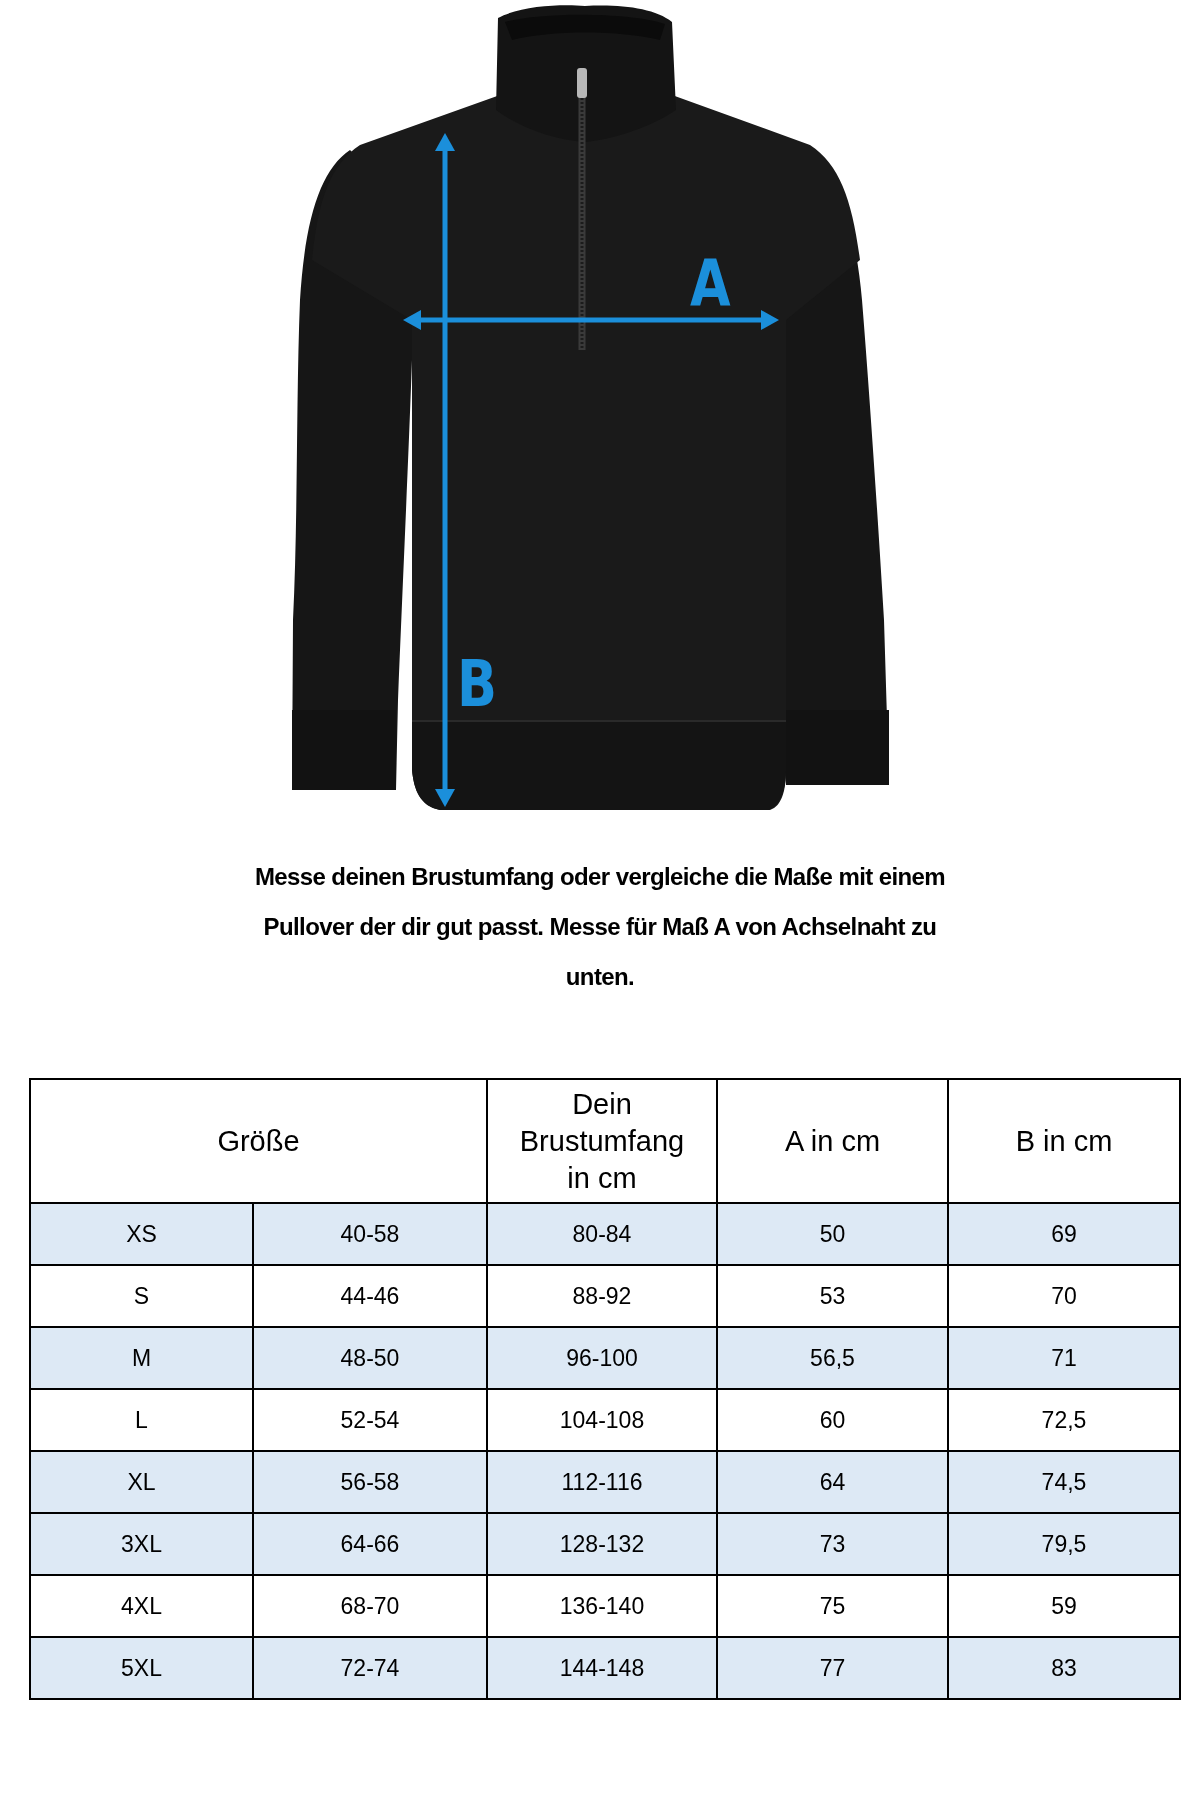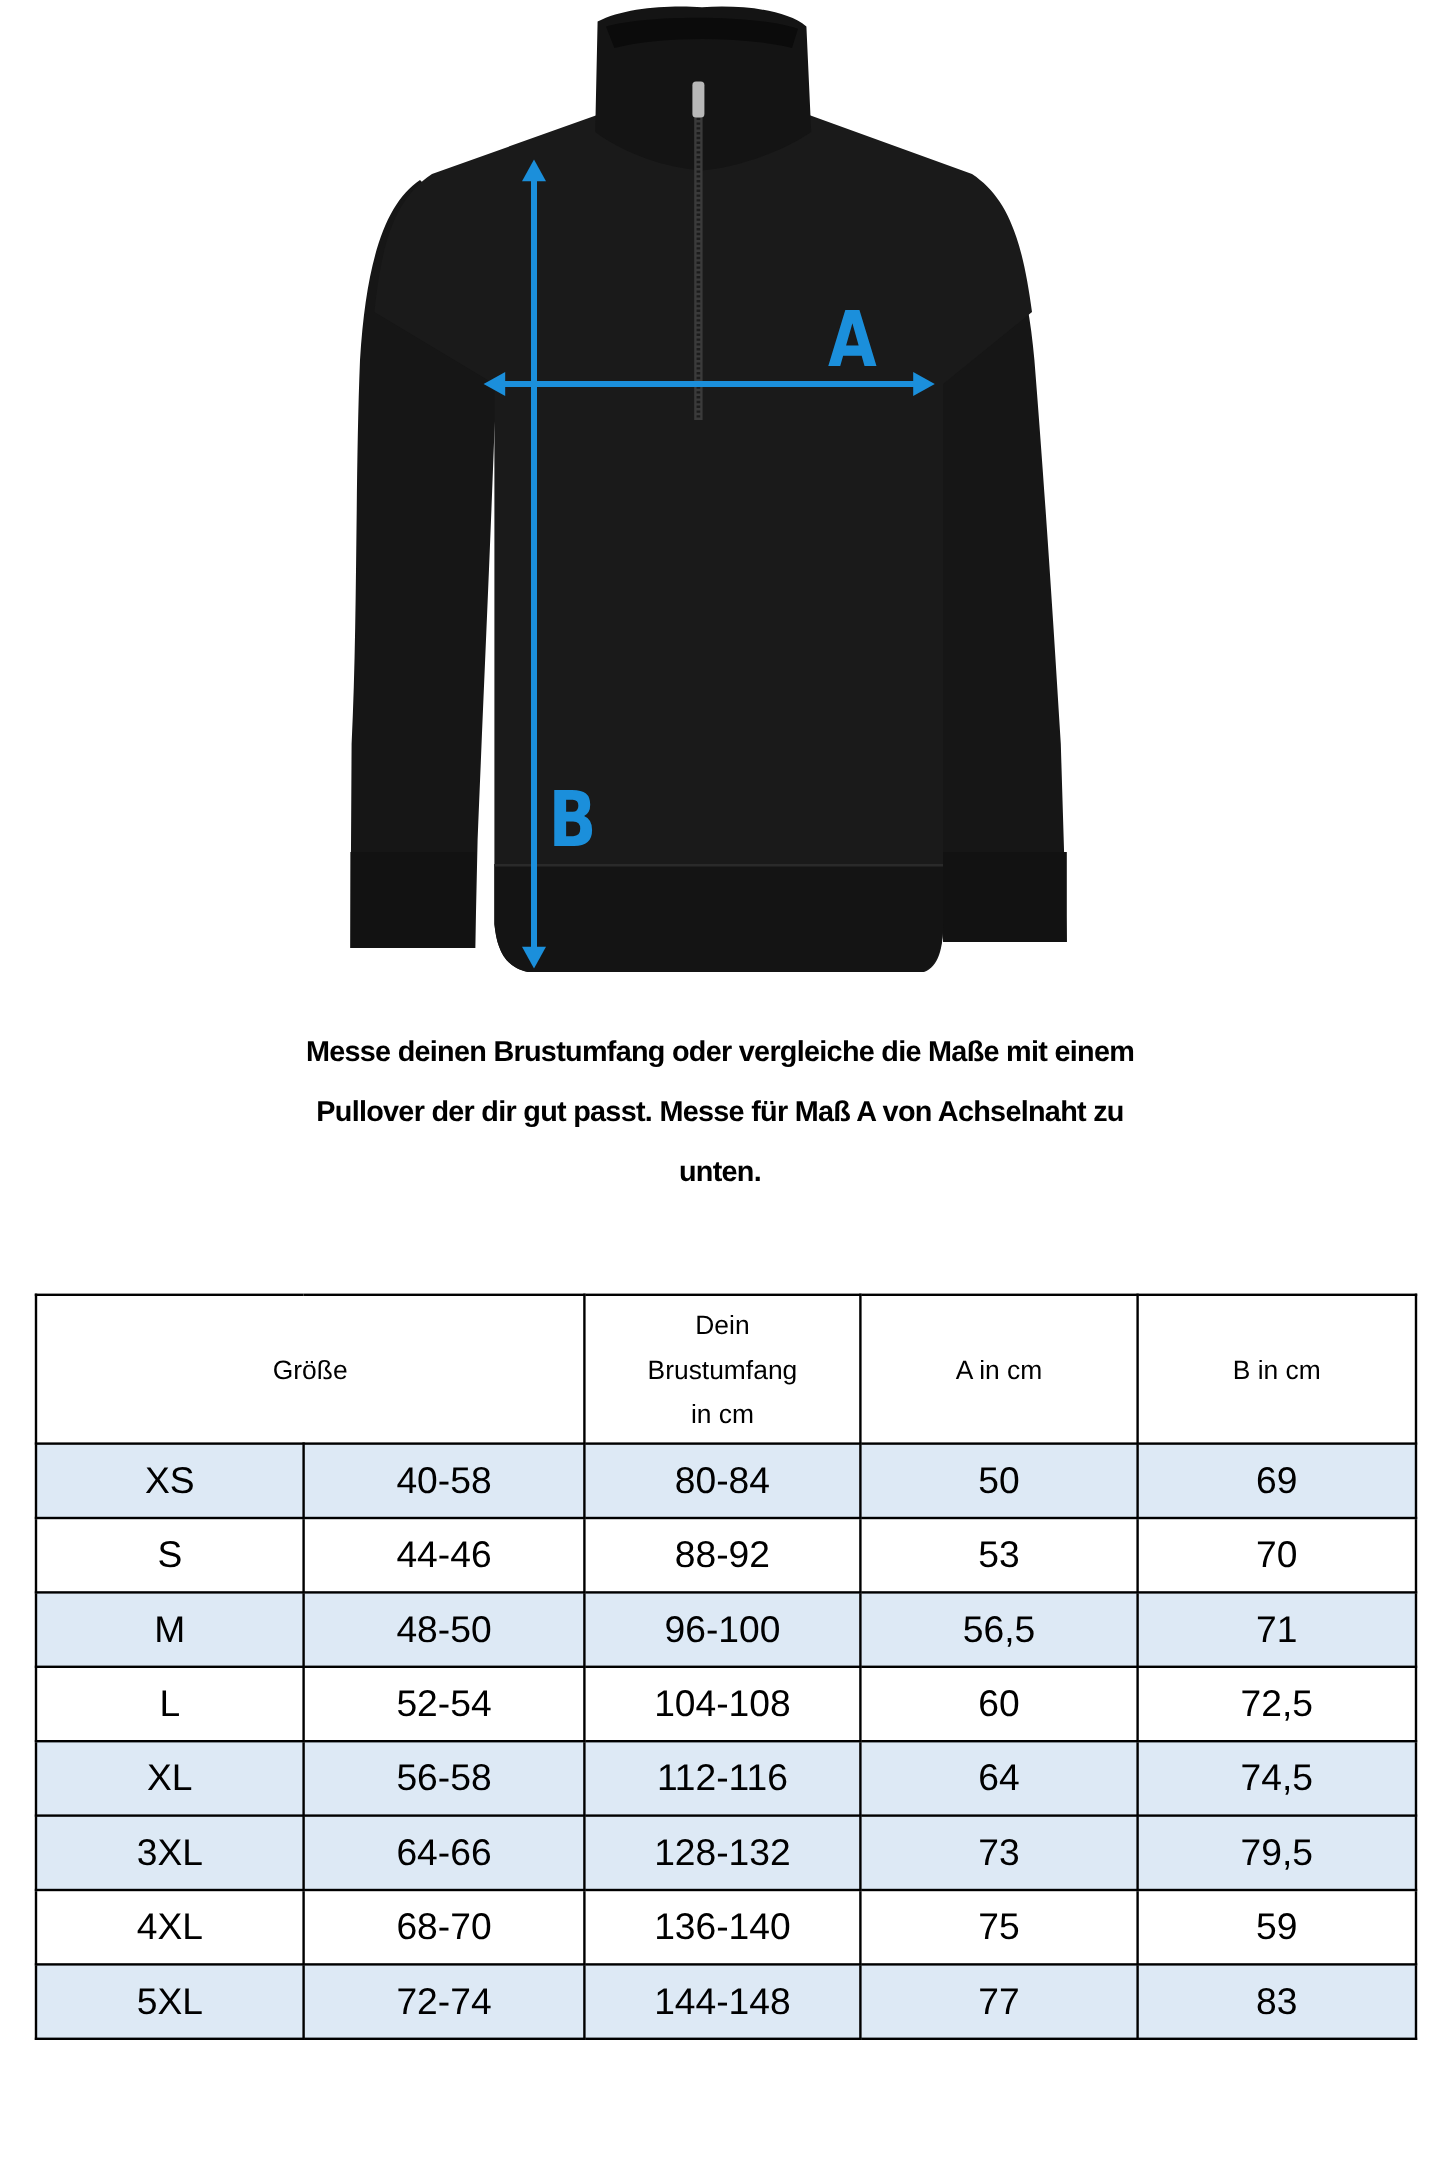--- a/index.html
+++ b/index.html
@@ -4,22 +4,22 @@
 <style>
   html, body { margin:0; padding:0; background:#ffffff; }
   body { width:1200px; height:1800px; position:relative; overflow:hidden; font-family:"Liberation Sans", sans-serif; color:#000; }
   .figure { position:absolute; left:0; top:0; width:1200px; height:830px; }
   .figure svg { position:absolute; left:0; top:0; }
   .label-letter { position:absolute; color:#1b8fdb; font-family:"DejaVu Sans", sans-serif; font-weight:bold; font-size:64px; line-height:1; transform:scaleX(0.82); transform-origin:left top; }
   .instructions { position:absolute; left:30px; top:852px; width:1140px; text-align:center; font-weight:bold; font-size:24px; line-height:50px; letter-spacing:-0.6px; }
   .instructions span { display:block; }
   table.sizes { position:absolute; left:29px; top:1078px; border-collapse:collapse; table-layout:fixed; width:1150px; }
   table.sizes td, table.sizes th { border:2.5px solid #000; text-align:center; vertical-align:middle; font-weight:normal; padding:0; }
-  table.sizes th { height:122px; font-size:22px; line-height:37px; background:#fff;border-radius:15px; }
-  table.sizes td { height:60px; font-size:31px; }
+  table.sizes th { height:122px; font-size:29px; line-height:37px; background:#fff;border-radius:15px; }
+  table.sizes td { height:60px; font-size:23px; }
   table.sizes tr.shaded td { background:#dde9f5; }
   table.sizes tr.plain td { background:#ffffff; }
 </style>
 </head>
 <body>
 
 <div class="figure">
   <svg width="1200" height="830" viewBox="0 0 1200 830">
 
     <path d="M350,150 C320,170 305,220 300,300 C296,400 298,520 293,620 L292,790 L396,790 L398,700 C402,600 408,470 412,360 L420,220 Z" fill="#161616"></path>

